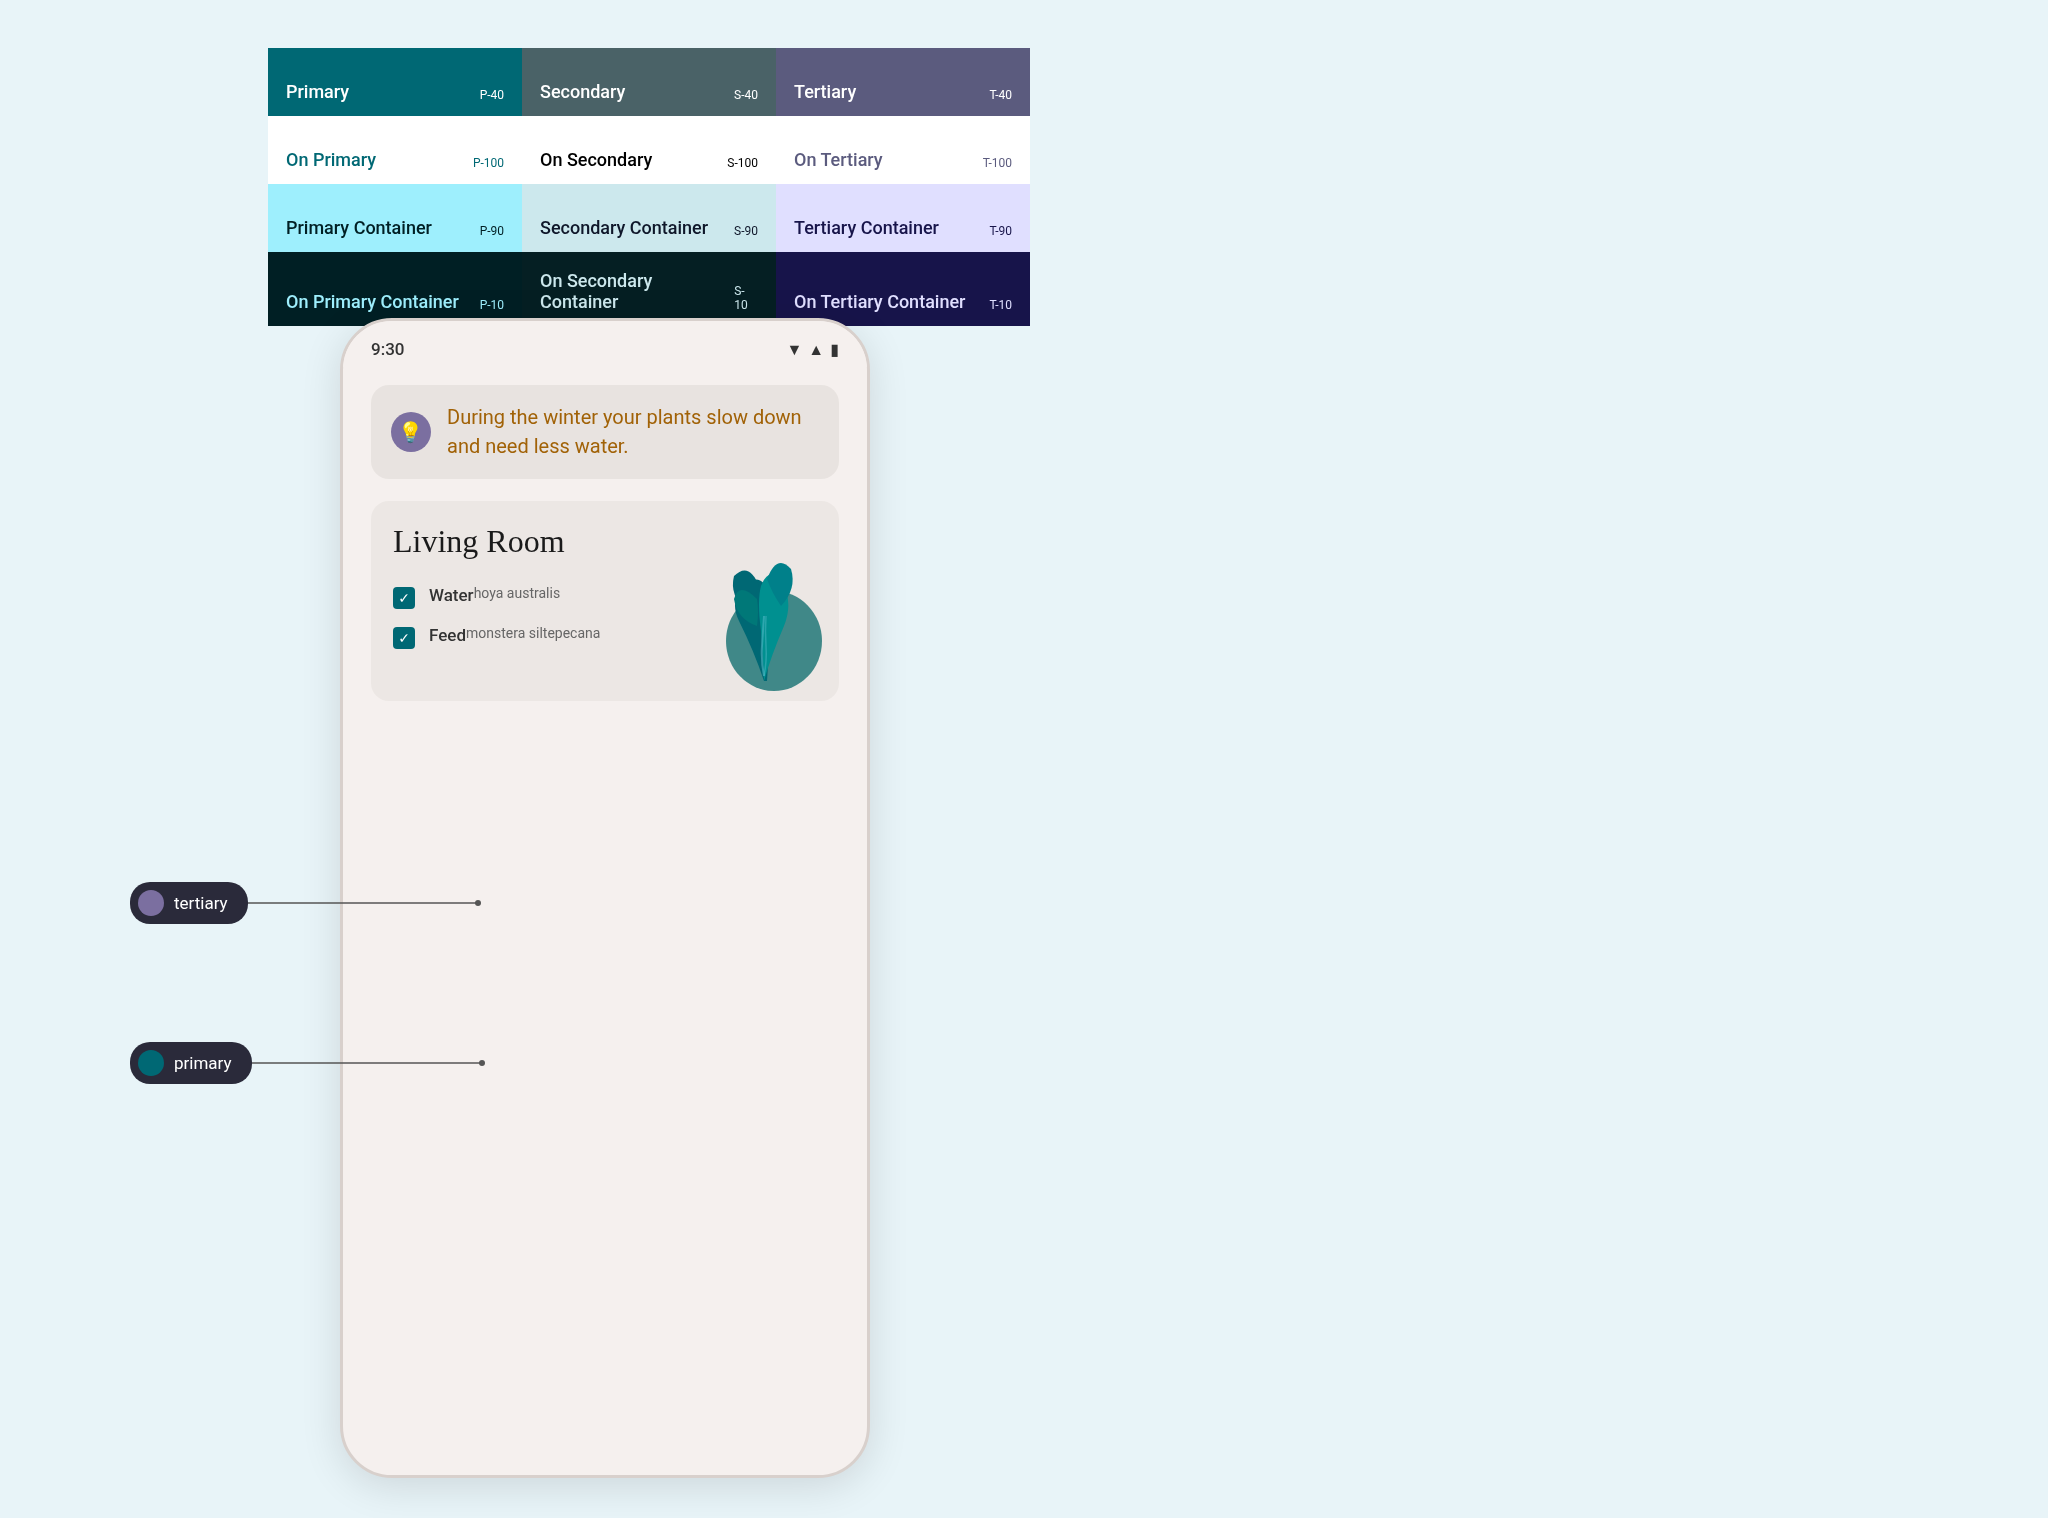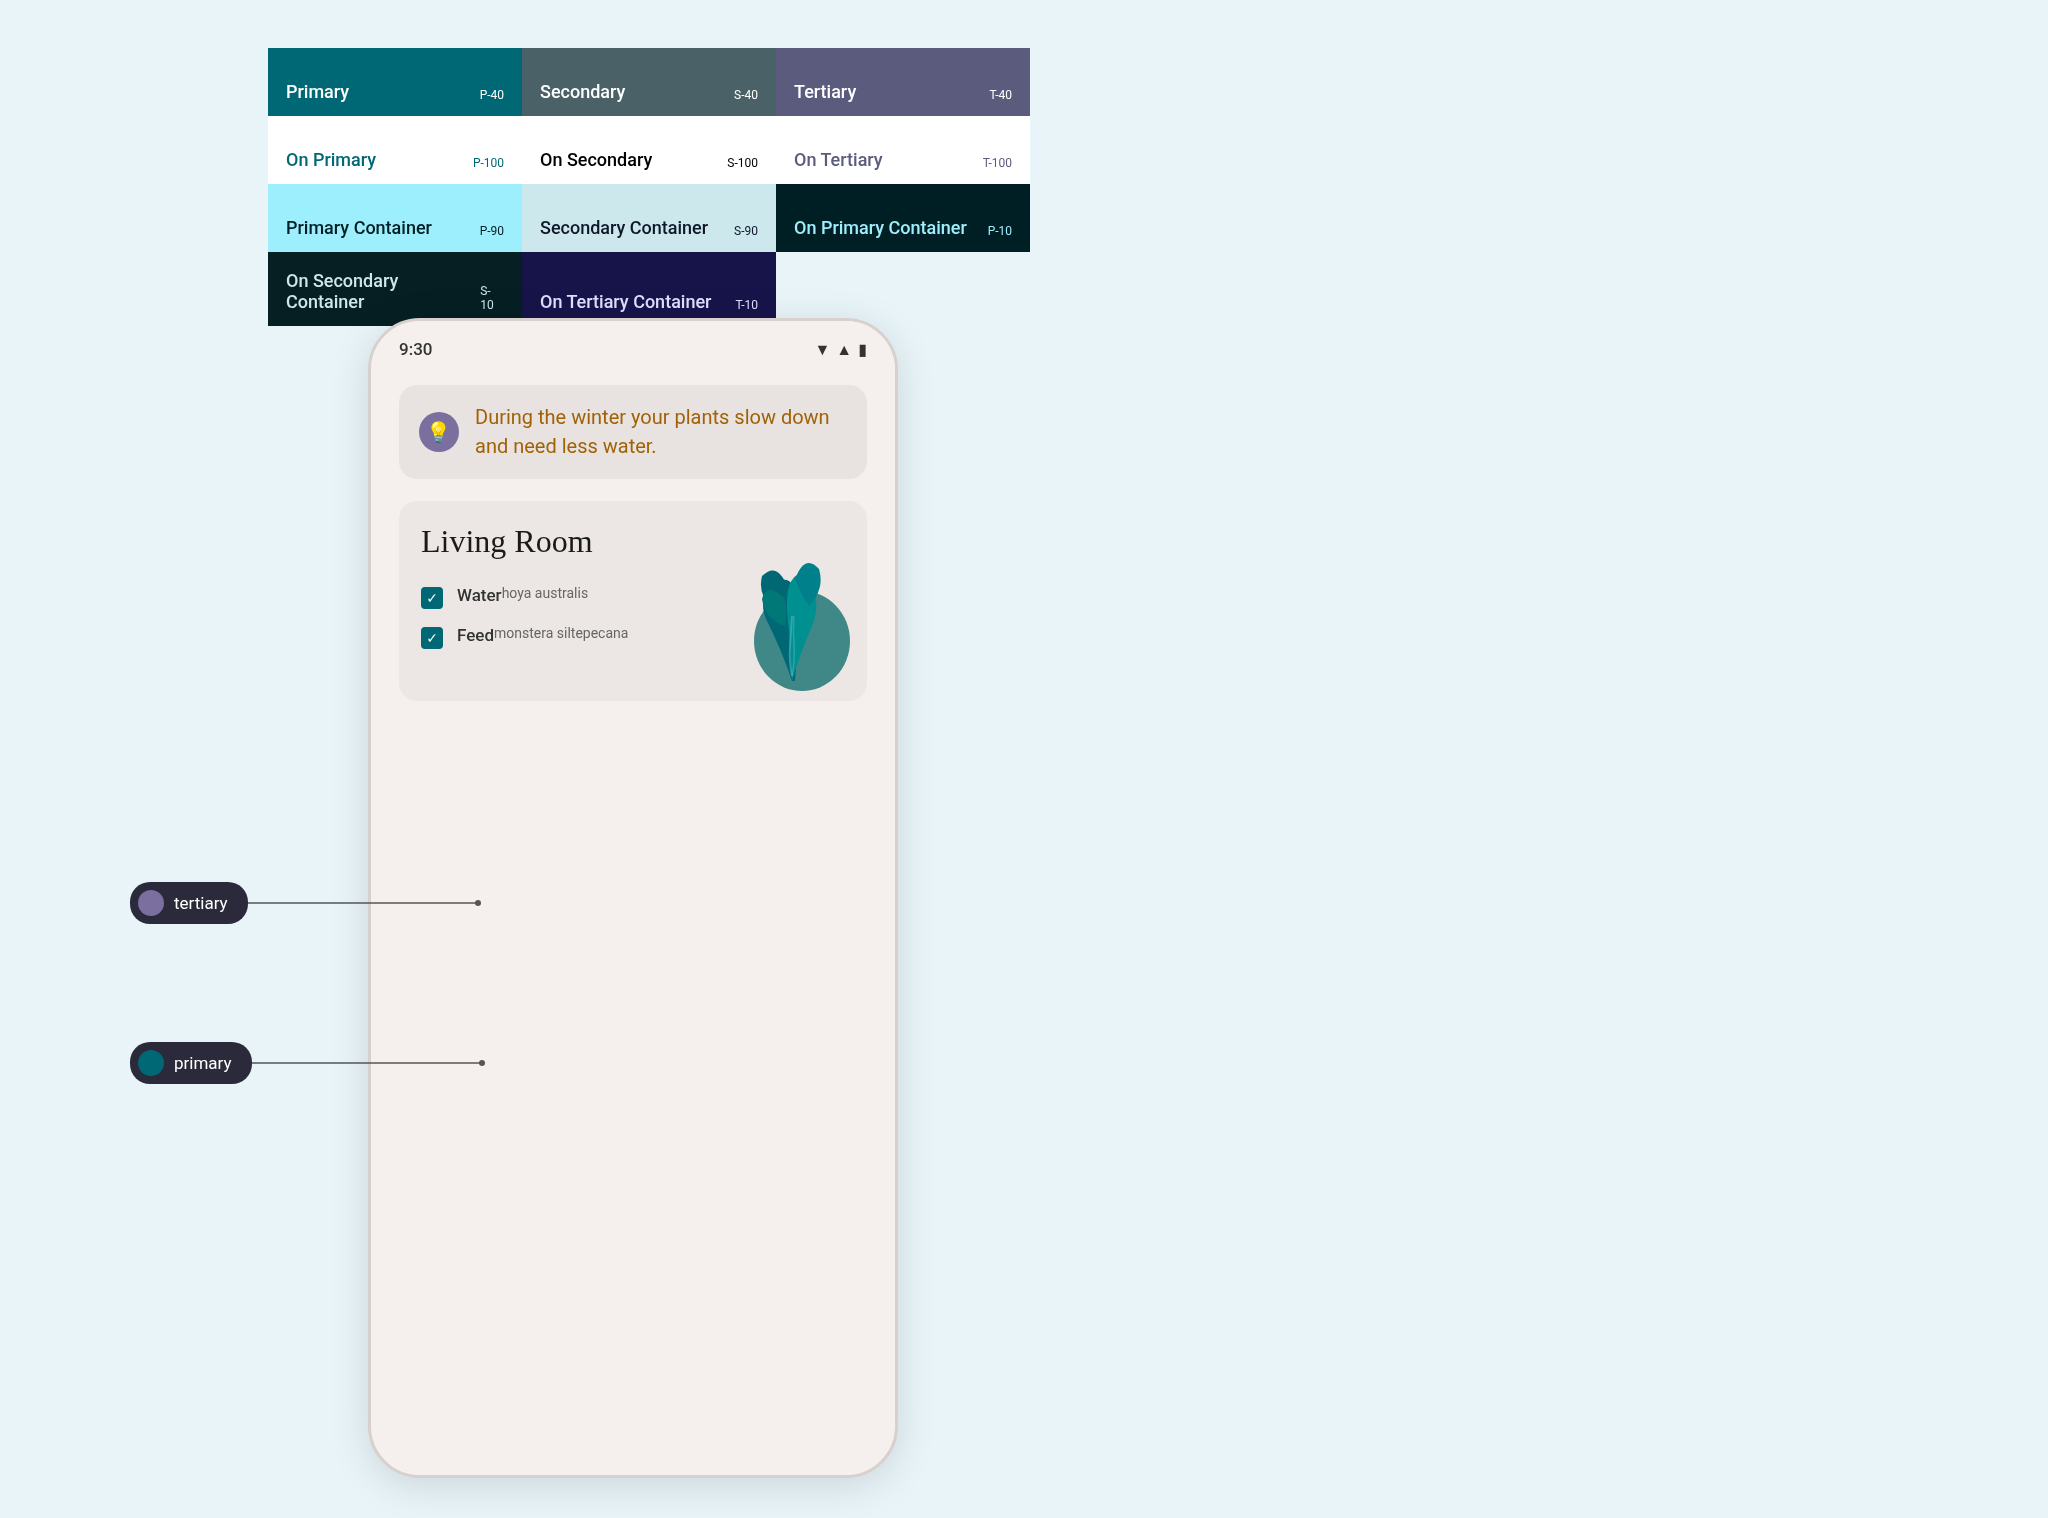--- a/index.html
+++ b/index.html
@@ -59,21 +59,21 @@
 
     
     .cell-on-primary-container { background: #001f24; color: #9eeffd; }
     .cell-on-secondary-container { background: #051f23; color: #cce8ed; }
     .cell-on-tertiary-container { background: #17144a; color: #e0dfff; }
 
     
     .phone-wrapper {
       position: absolute;
       top: 318px;
-      left: 368px;
+      left: 340px;
       width: 597px;
       height: 1180px;
     }
 
     .phone-frame {
       width: 530px;
       height: 1160px;
       background: #f5f0ee;
       border-radius: 52px;
       border: 3px solid #d8d0cc;
@@ -308,20 +308,24 @@
   </div>
 
   <div class="color-cell cell-primary-container">
     <span class="color-cell-label">Primary Container</span>
     <span class="color-cell-code">P-90</span>
   </div>
   <div class="color-cell cell-secondary-container">
     <span class="color-cell-label">Secondary Container</span>
     <span class="color-cell-code">S-90</span>
   </div>
+  <div class="color-cell cell-tertiary-container">
+    <span class="color-cell-label">Tertiary Container</span>
+    <span class="color-cell-code">T-90</span>
+  </div>
 
   <div class="color-cell cell-on-primary-container">
     <span class="color-cell-label">On Primary Container</span>
     <span class="color-cell-code">P-10</span>
   </div>
   <div class="color-cell cell-on-secondary-container">
     <span class="color-cell-label">On Secondary Container</span>
     <span class="color-cell-code">S-10</span>
   </div>
   <div class="color-cell cell-on-tertiary-container">

